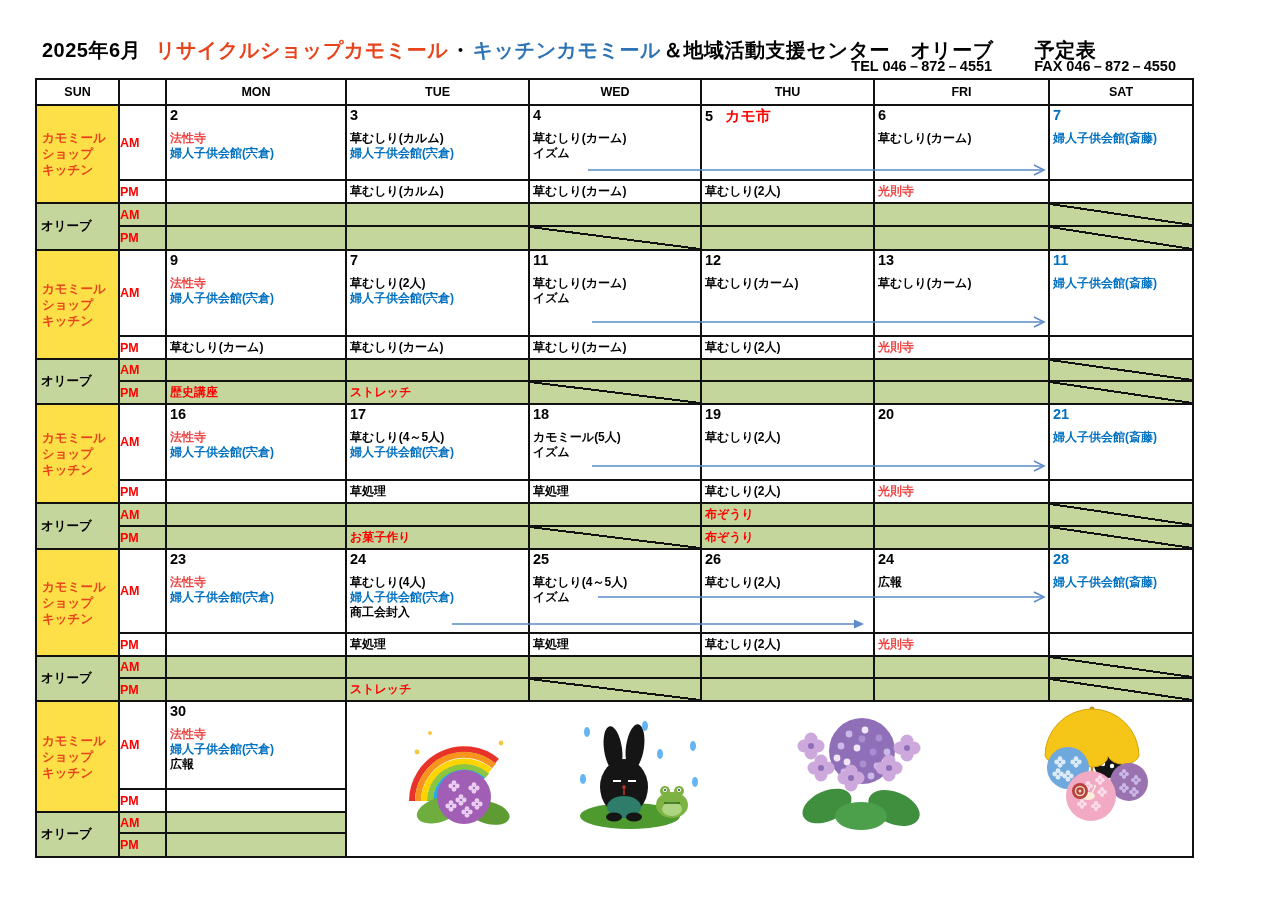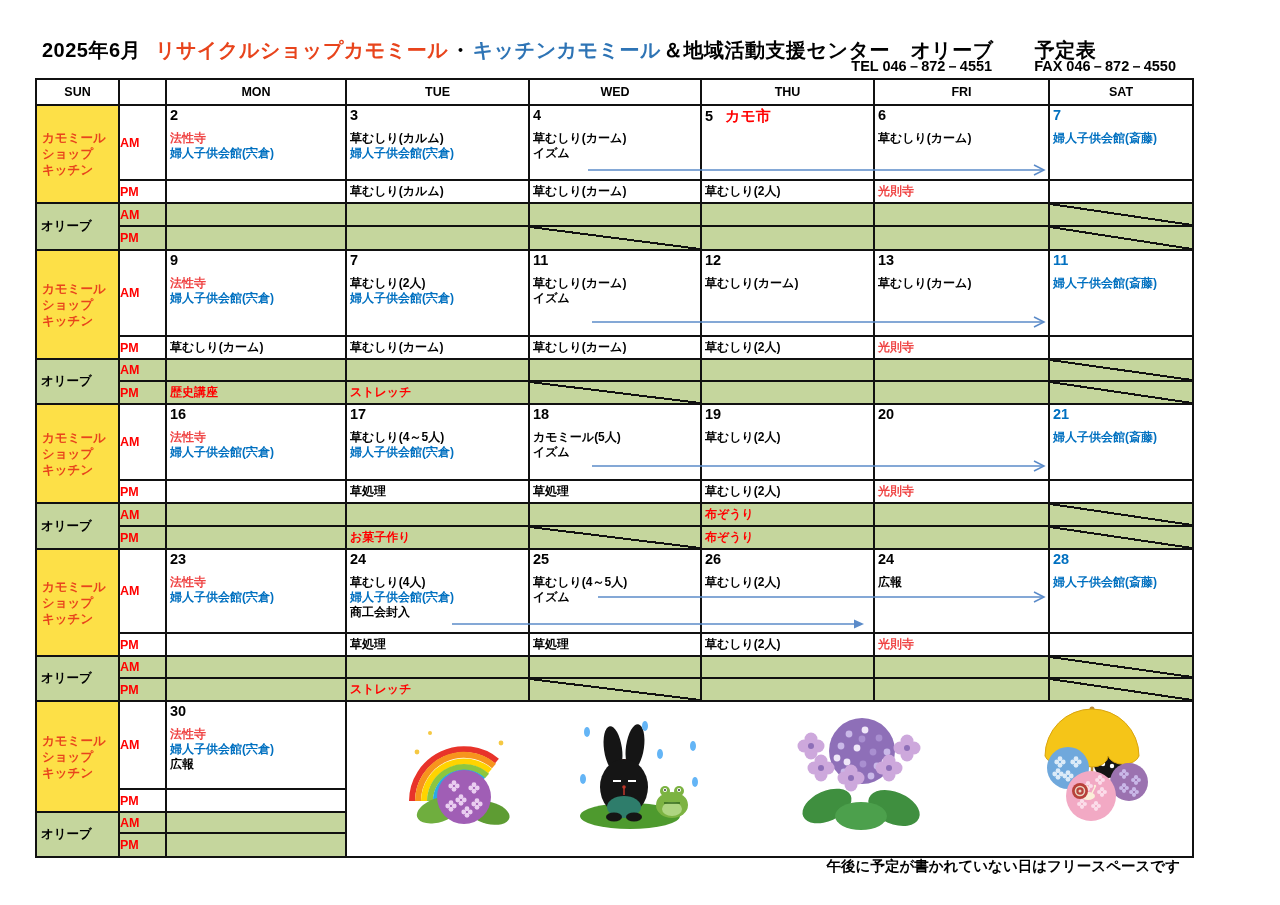--- a/index.html
+++ b/index.html
@@ -667,14 +667,13 @@
       <g>
         <line x1="598" y1="597" x2="1043" y2="597" stroke="#5B8BC9" stroke-width="1.5"></line>
         <path d="M 1034 592 L 1044 597 L 1034 602" fill="none" stroke="#5B8BC9" stroke-width="1.5"></path>
       </g>
       <g>
         <line x1="452" y1="624" x2="856" y2="624" stroke="#5B8BC9" stroke-width="1.5"></line>
         <polygon points="864,624 854,619.5 854,628.5" fill="#5B8BC9"></polygon>
       </g>
     </svg>
 
-  <div class="footnote">午後に予定が書かれていない日はフリースペースです</div>
 </div>
 
 </body></html>

